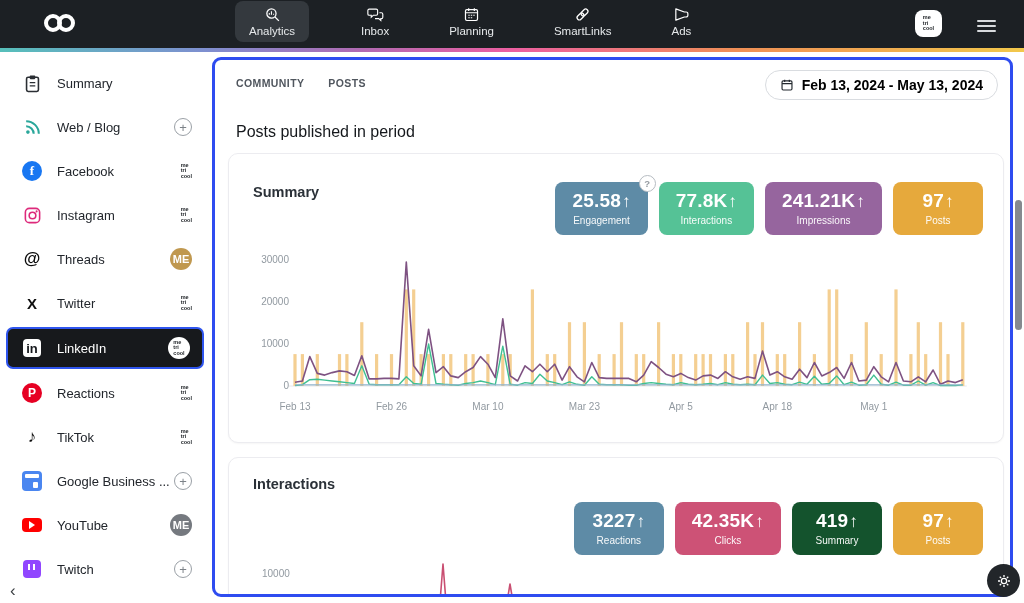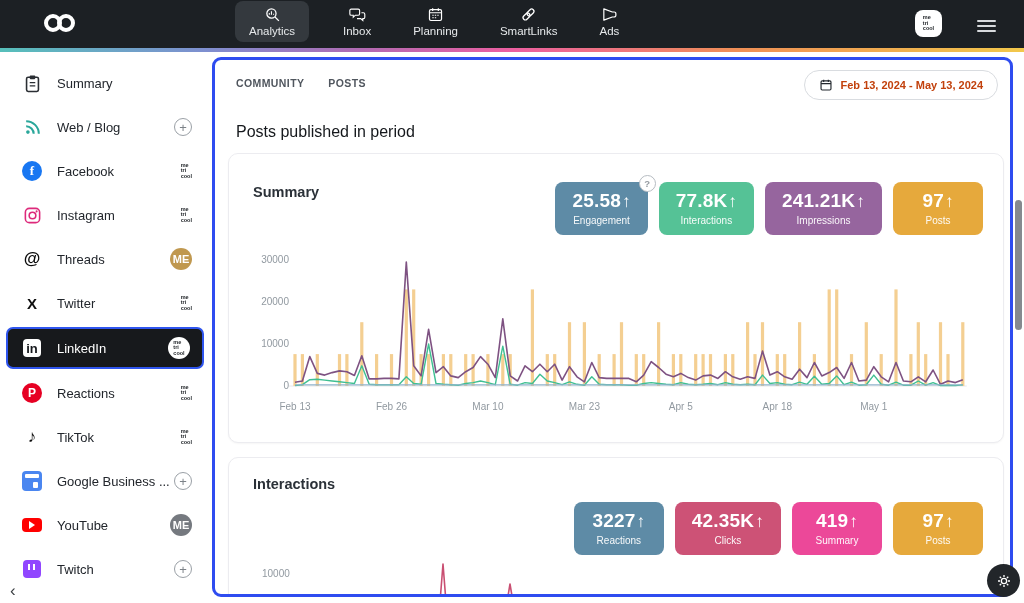--- a/index.html
+++ b/index.html
@@ -6,21 +6,21 @@
   body{
     width:1024px;height:603px;position:relative;overflow:hidden;
     background:#ffffff;font-family:"Liberation Sans",sans-serif;
     -webkit-font-smoothing:antialiased;
   }
   
   .topbar{position:absolute;left:0;top:0;width:1024px;height:48px;background:#1c2024;}
   .logo{position:absolute;left:44px;top:14px;display:flex;}
   .logo i{display:block;width:10px;height:10px;border:4.5px solid #fff;border-radius:50%;}
   .logo i+i{margin-left:-5px;}
-  .topnav{position:absolute;left:235px;top:0;height:42px;display:flex;align-items:flex-end;gap:26px;}
+  .topnav{position:absolute;left:235px;top:0;height:42px;display:flex;align-items:flex-end;gap:44px;}
   .navitem{display:flex;flex-direction:column;align-items:center;gap:2px;color:#e6e9eb;padding:5px 8px;border-radius:8px;cursor:pointer;}
   .navitem.selected{background:#34393e;padding:5px 14px;}
   .navitem .nico{width:17px;height:17px;color:#fff;}
   .navitem .nlabel{font-size:11.5px;}
   .brand-badge{position:absolute;right:82px;top:10px;width:27px;height:27px;border-radius:8px;background:#fff;display:flex;align-items:center;justify-content:center;}
   .mini-mc{white-space:pre-line;font-size:5.5px;line-height:5.5px;font-weight:700;color:#22262a;letter-spacing:0;}
   .hamburger{position:absolute;right:28px;top:17px;width:19px;cursor:pointer;}
   .hamburger i{display:block;height:2px;background:#d7dadd;margin:3px 0;border-radius:1px;}
   .brand-gradient{position:absolute;left:0;top:48px;width:1024px;height:4px;
     background:linear-gradient(90deg,#56bfba 0%,#7e8fd0 20%,#b06ab3 35%,#ec5fa1 50%,#ef8f56 72%,#f2c84b 100%);}
@@ -49,21 +49,21 @@
   .ic-yt{width:20px;height:14px;border-radius:4px;background:#f00;display:flex;align-items:center;justify-content:center;}
   .ic-yt i{width:0;height:0;border-left:6px solid #fff;border-top:4px solid transparent;border-bottom:4px solid transparent;}
   .ic-twitch{width:18px;height:18px;border-radius:4px;background:#9146ff;position:relative;}
   .ic-twitch:before{content:"";position:absolute;left:5px;top:4px;width:2px;height:6px;background:#fff;}
   .ic-twitch:after{content:"";position:absolute;left:10px;top:4px;width:2px;height:6px;background:#fff;}
   
   .panel{position:absolute;left:212px;top:57px;width:801px;height:540px;border:3px solid #2e4cf0;border-radius:9px;background:#fff;box-sizing:border-box;overflow:hidden;}
   .tabs{position:absolute;left:21px;top:17px;display:flex;gap:24px;}
   .tab{font-size:10.5px;font-weight:700;letter-spacing:.4px;color:#50565e;cursor:pointer;}
   .date-btn{position:absolute;right:12px;top:10px;height:28px;border:1px solid #d9dce0;border-radius:15px;background:#fff;display:flex;align-items:center;gap:8px;padding:0 14px;cursor:pointer;}
-  .date-btn .dlabel{font-size:11px;font-weight:700;color:#c2410c;}
+  .date-btn .dlabel{font-size:14px;font-weight:700;color:#000000;}
   .page-title{position:absolute;left:21px;top:52px;font-size:16px;font-weight:500;color:#15181c;}
   .card{position:absolute;left:13px;width:776px;border:1px solid #ececf0;border-radius:10px;background:#fff;box-shadow:0 1px 2px rgba(0,0,0,.04);box-sizing:border-box;}
   .card-summary{top:93px;height:290px;}
   .card-interactions{top:397px;height:230px;}
   .card-title{position:absolute;left:24px;font-size:14.5px;font-weight:600;color:#2b3138;}
   .card-summary .card-title{top:30px;}
   .card-interactions .card-title{top:18px;}
   .chips-row{position:absolute;right:20px;display:flex;gap:11px;}
   .card-summary .chips-row{top:28px;}
   .card-interactions .chips-row{top:44px;}
@@ -399,21 +399,21 @@
     <div class="card-title">Interactions</div>
     <div class="chips-row">
       <div class="chip" style="background: rgb(94, 139, 166);">
         <div class="chip-value"><span>3227</span><span class="arrow">↑</span></div>
         <div class="chip-label">Reactions</div>
       </div>
       <div class="chip" style="background: rgb(205, 82, 118);">
         <div class="chip-value"><span>42.35K</span><span class="arrow">↑</span></div>
         <div class="chip-label">Clicks</div>
       </div>
-      <div class="chip" style="background: #ec4899;">
+      <div class="chip" style="background: #14532d;">
         <div class="chip-value"><span>419</span><span class="arrow">↑</span></div>
         <div class="chip-label">Summary</div>
       </div>
       <div class="chip" style="background: rgb(230, 169, 60);">
         <div class="chip-value"><span>97</span><span class="arrow">↑</span></div>
         <div class="chip-label">Posts</div>
       </div>
     </div>
     <span class="mini-ylabel">10000</span>
     <svg id="mini-chart" class="mini-chart" viewBox="0 0 730 40">

